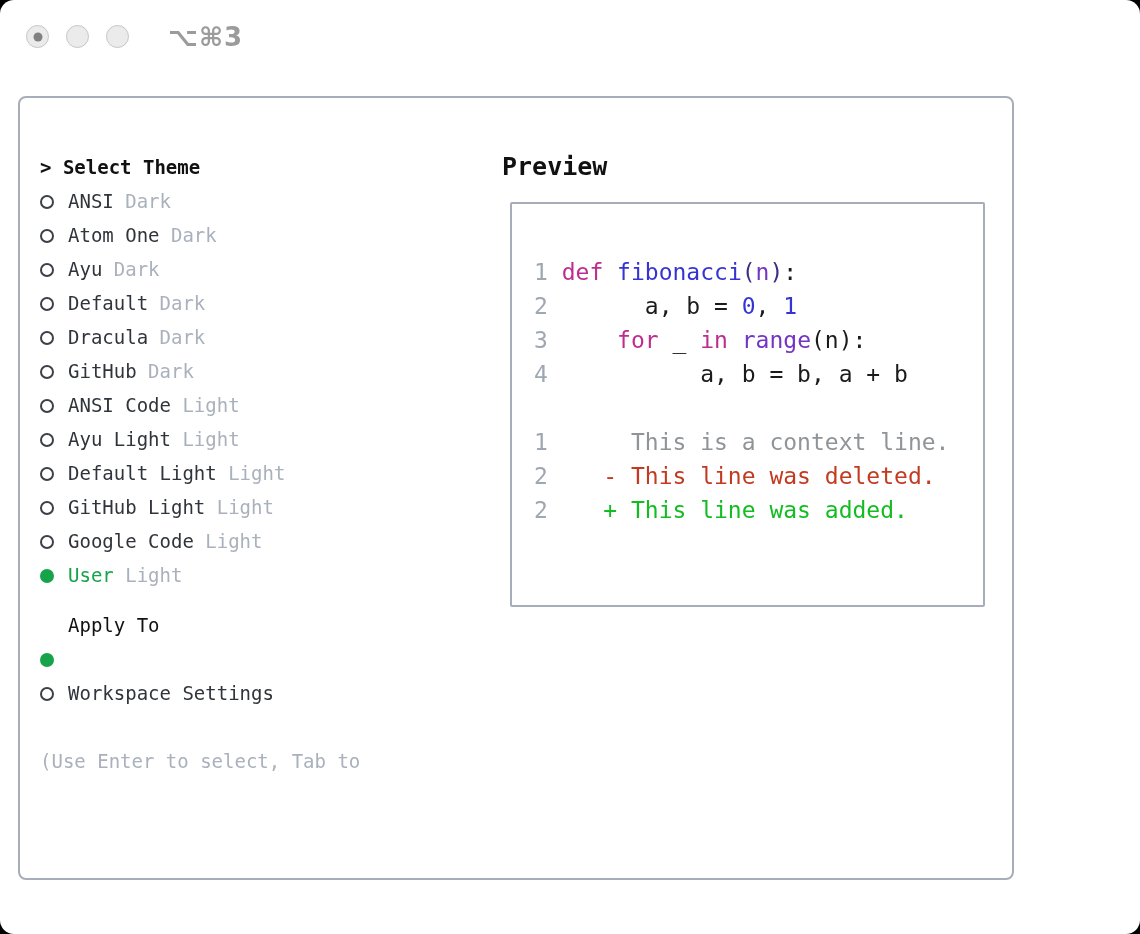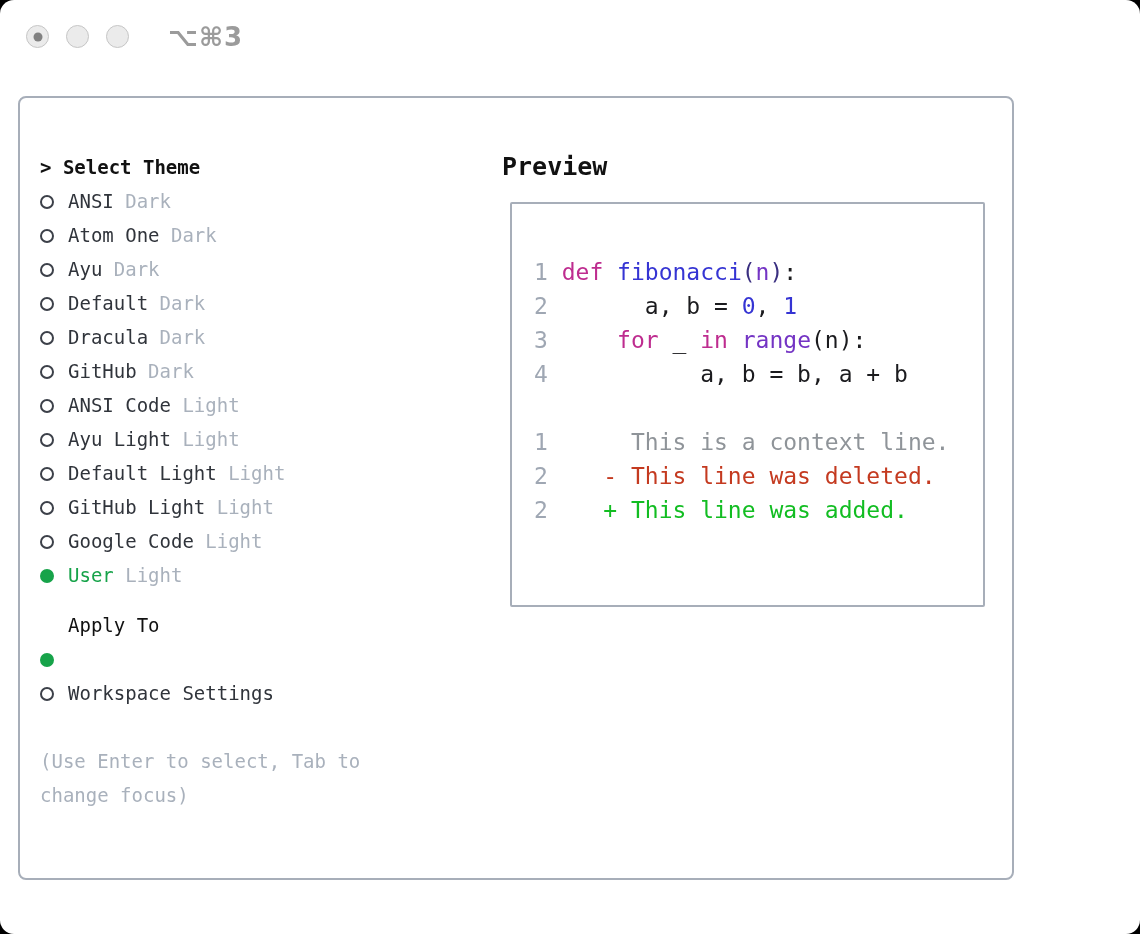--- a/index.html
+++ b/index.html
@@ -111,21 +111,20 @@
       <div class="apply-section">
         <div class="row apply-header">Apply To</div>
         <div>
             <div class="row item selected"><span class="radio"></span></div>
             <div class="row item"><span class="radio"></span><span class="iname">Workspace Settings</span></div>
           </div>
       </div>
 
       <div class="hint">
         <div class="row">(Use Enter to select, Tab to</div>
-        <div class="row">change focus)</div>
       </div>
     </div>
 
     <div class="preview-header">Preview</div>
     <div class="preview-box">
       <div class="preview-code">
           <div class="code-line"><span class="tok-num">1 </span><span class="tok-kw">def</span><span class="tok-plain"> </span><span class="tok-fn">fibonacci</span><span class="tok-paren">(</span><span class="tok-arg">n</span><span class="tok-paren">)</span><span class="tok-plain">:</span></div>
           <div class="code-line"><span class="tok-num">2</span><span class="tok-plain">       </span><span class="tok-plain">a, b = </span><span class="tok-numlit">0</span><span class="tok-plain">, </span><span class="tok-numlit">1</span></div>
           <div class="code-line"><span class="tok-num">3</span><span class="tok-plain">     </span><span class="tok-kw">for</span><span class="tok-plain"> _ </span><span class="tok-kw">in</span><span class="tok-plain"> </span><span class="tok-call">range</span><span class="tok-plain">(n):</span></div>
           <div class="code-line"><span class="tok-num">4</span><span class="tok-plain">           </span><span class="tok-plain">a, b = b, a + b</span></div>

